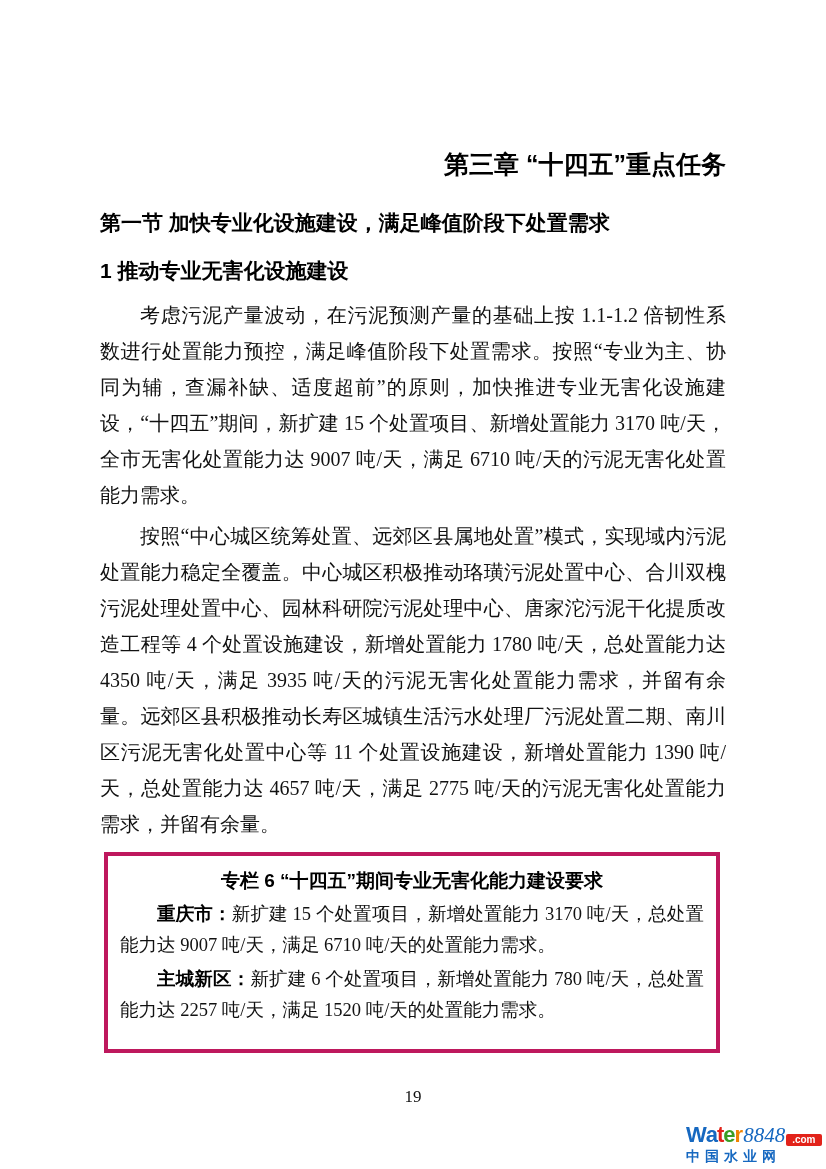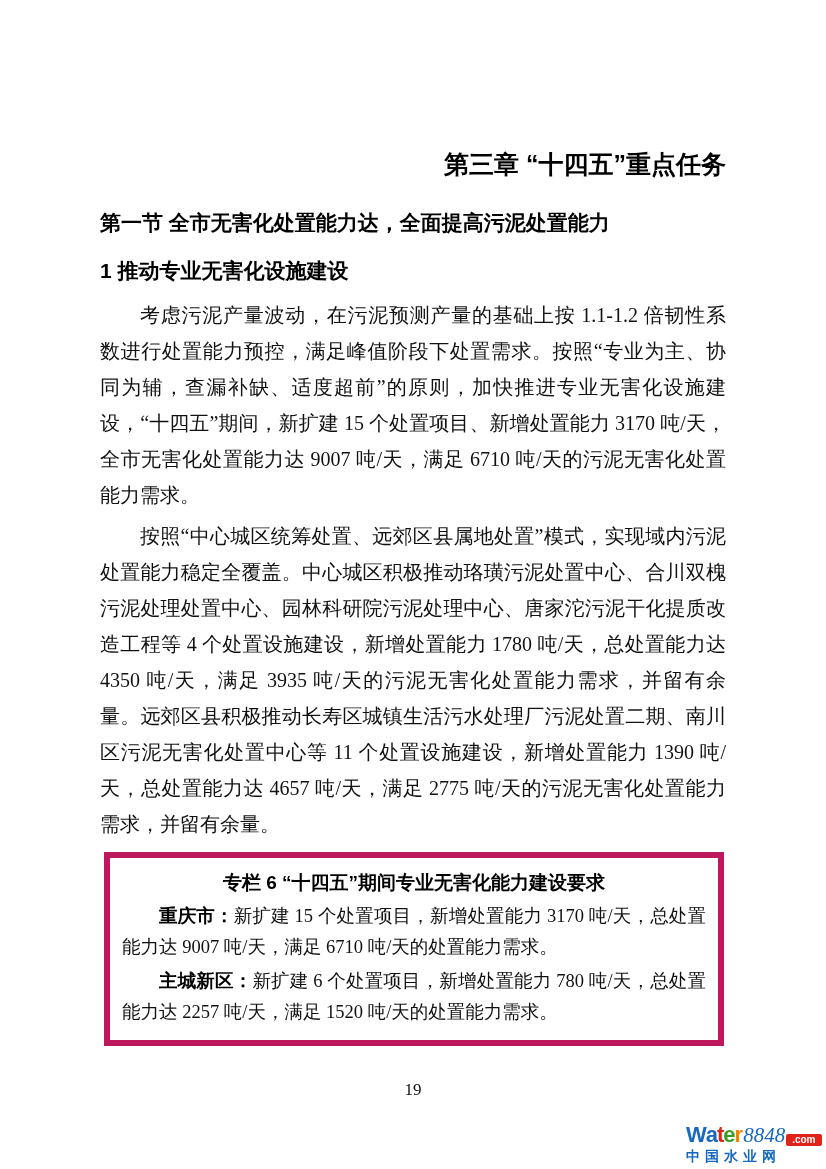--- a/index.html
+++ b/index.html
@@ -47,22 +47,22 @@
     line-height: 36px;
     text-align: justify;
     text-indent: 2em;
     color: #111;
   }
   p.body-para + p.body-para { margin-top: 5px; }
   .callout {
     margin-top: 10px;
     margin-left: 4px;
     width: 584px;
-    border: 6px solid #be185d;
-    padding: 10px 12px 12px 12px;
+    border: 4px solid #be185d;
+    padding: 10px 12px 23px 12px;
     background: #fff;
   }
   .callout-title {
     text-align: center;
     font-family: "Liberation Sans", sans-serif;
     font-weight: bold;
     font-size: 19px;
     line-height: 30px;
     color: #000;
   }
@@ -137,21 +137,21 @@
     white-space: nowrap;
   }
 </style>
 </head>
 <body>
 
 <div class="content">
 
   <h1 class="chapter-title">第三章 “十四五”重点任务</h1>
 
-  <h2 class="section-title">第一节 全市无害化处置能力达，全面提高污泥处置能力</h2>
+  <h2 class="section-title">第一节 加快专业化设施建设，满足峰值阶段下处置需求</h2>
 
   <h3 class="subsection-title">1 推动专业无害化设施建设</h3>
 
   <p class="body-para">考虑污泥产量波动，在污泥预测产量的基础上按 1.1-1.2 倍韧性系数进行处置能力预控，满足峰值阶段下处置需求。按照“专业为主、协同为辅，查漏补缺、适度超前”的原则，加快推进专业无害化设施建设，“十四五”期间，新扩建 15 个处置项目、新增处置能力 3170 吨/天，全市无害化处置能力达 9007 吨/天，满足 6710 吨/天的污泥无害化处置能力需求。</p>
 
   <p class="body-para">按照“中心城区统筹处置、远郊区县属地处置”模式，实现域内污泥处置能力稳定全覆盖。中心城区积极推动珞璜污泥处置中心、合川双槐污泥处理处置中心、园林科研院污泥处理中心、唐家沱污泥干化提质改造工程等 4 个处置设施建设，新增处置能力 1780 吨/天，总处置能力达 4350 吨/天，满足 3935 吨/天的污泥无害化处置能力需求，并留有余量。远郊区县积极推动长寿区城镇生活污水处理厂污泥处置二期、南川区污泥无害化处置中心等 11 个处置设施建设，新增处置能力 1390 吨/天，总处置能力达 4657 吨/天，满足 2775 吨/天的污泥无害化处置能力需求，并留有余量。</p>
 
   <div class="callout">
     <div class="callout-title">专栏 6 “十四五”期间专业无害化能力建设要求</div>
 

